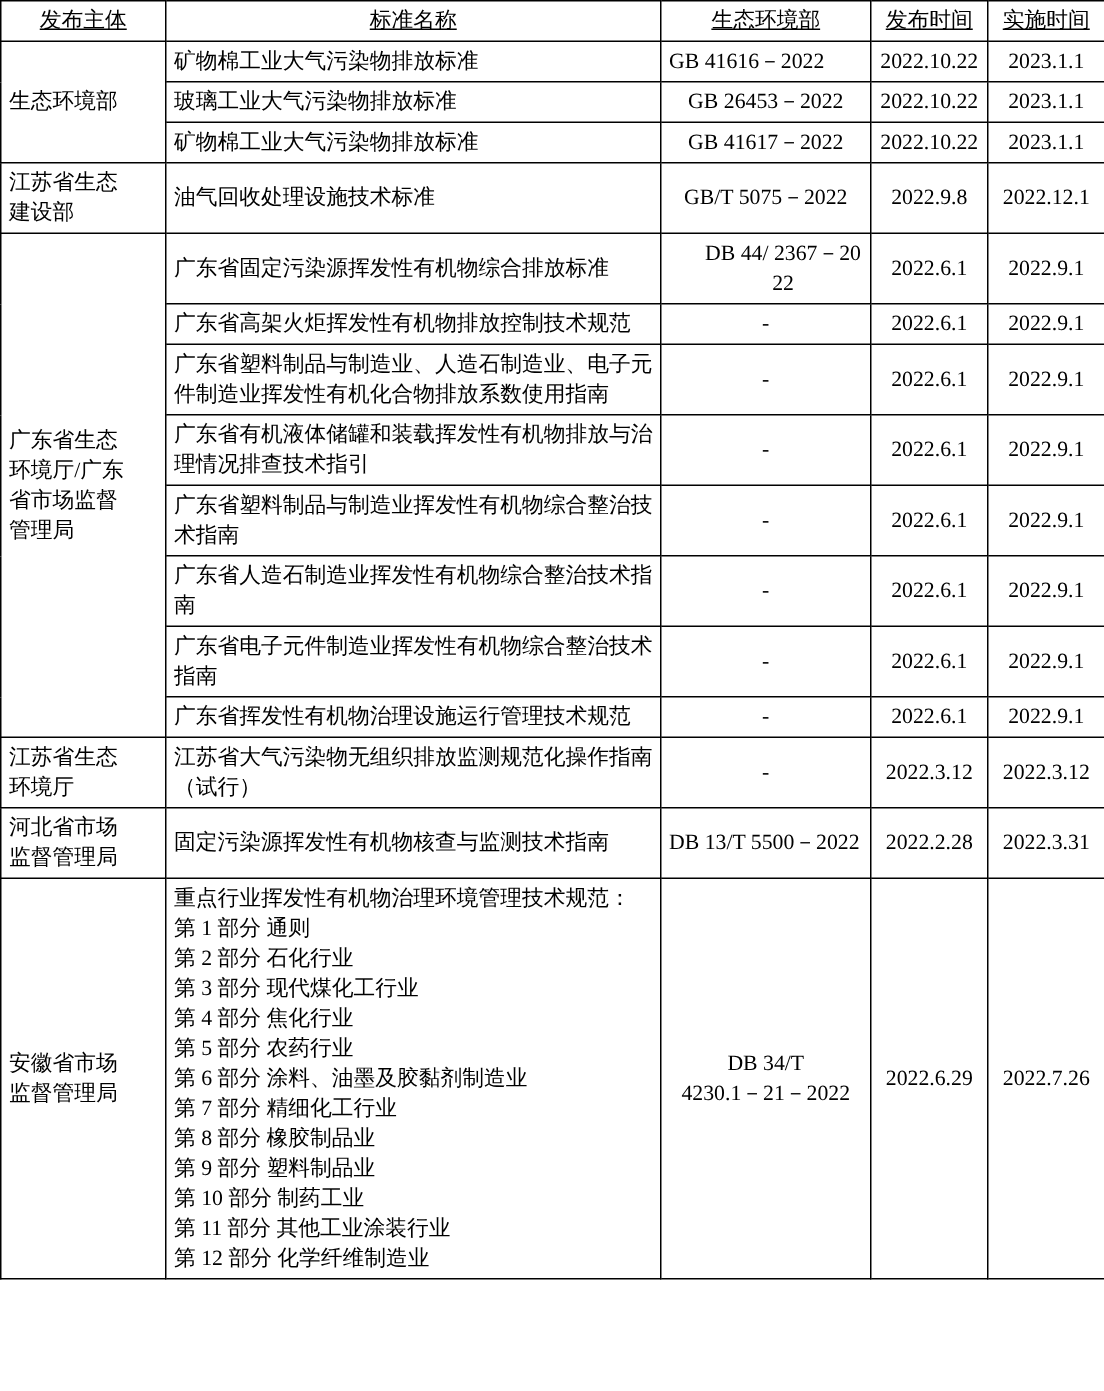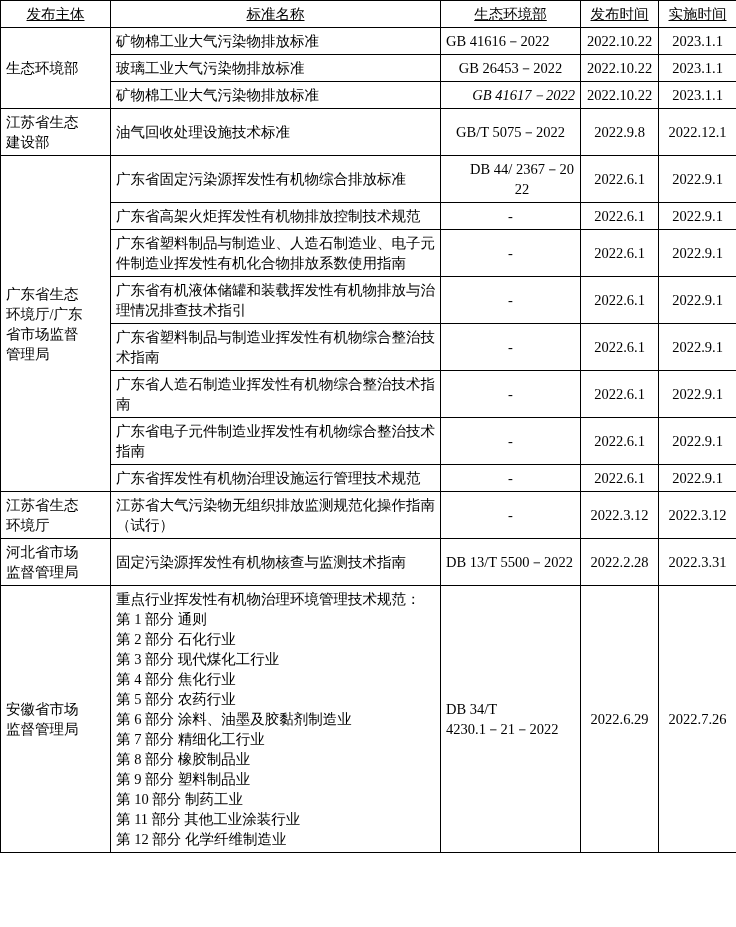--- a/index.html
+++ b/index.html
@@ -87,21 +87,21 @@
         <td class="date-cell">2023.1.1</td>
       </tr>
       <tr>
         <td class="name-cell multiline">玻璃工业大气污染物排放标准</td>
         <td class="code-cell multiline" style="text-align: center;">GB 26453－2022</td>
         <td class="date-cell">2022.10.22</td>
         <td class="date-cell">2023.1.1</td>
       </tr>
       <tr>
         <td class="name-cell multiline">矿物棉工业大气污染物排放标准</td>
-        <td class="code-cell multiline" style="text-align: right; font-style: italic;">GB 41617－2022</td>
+        <td class="code-cell multiline" style="text-align: center;">GB 41617－2022</td>
         <td class="date-cell">2022.10.22</td>
         <td class="date-cell">2023.1.1</td>
       </tr>
       <tr>
         <td class="issuer-cell multiline" rowspan="1">江苏省生态
 建设部</td>
         <td class="name-cell multiline">油气回收处理设施技术标准</td>
         <td class="code-cell multiline" style="text-align: center; margin-top: 19px;">GB/T 5075－2022</td>
         <td class="date-cell">2022.9.8</td>
         <td class="date-cell">2022.12.1</td>
@@ -183,19 +183,19 @@
 第 3 部分  现代煤化工行业
 第 4 部分  焦化行业
 第 5 部分  农药行业
 第 6 部分  涂料、油墨及胶黏剂制造业
 第 7 部分  精细化工行业
 第 8 部分  橡胶制品业
 第 9 部分  塑料制品业
 第 10 部分  制药工业
 第 11 部分  其他工业涂装行业
 第 12 部分  化学纤维制造业</td>
-        <td class="code-cell multiline" style="text-align: left;">DB 34/T
+        <td class="code-cell multiline" style="text-align: center;">DB 34/T
 4230.1－21－2022</td>
         <td class="date-cell">2022.6.29</td>
         <td class="date-cell">2022.7.26</td>
       </tr>
     </tbody>
 </table>
 
 </body></html>

